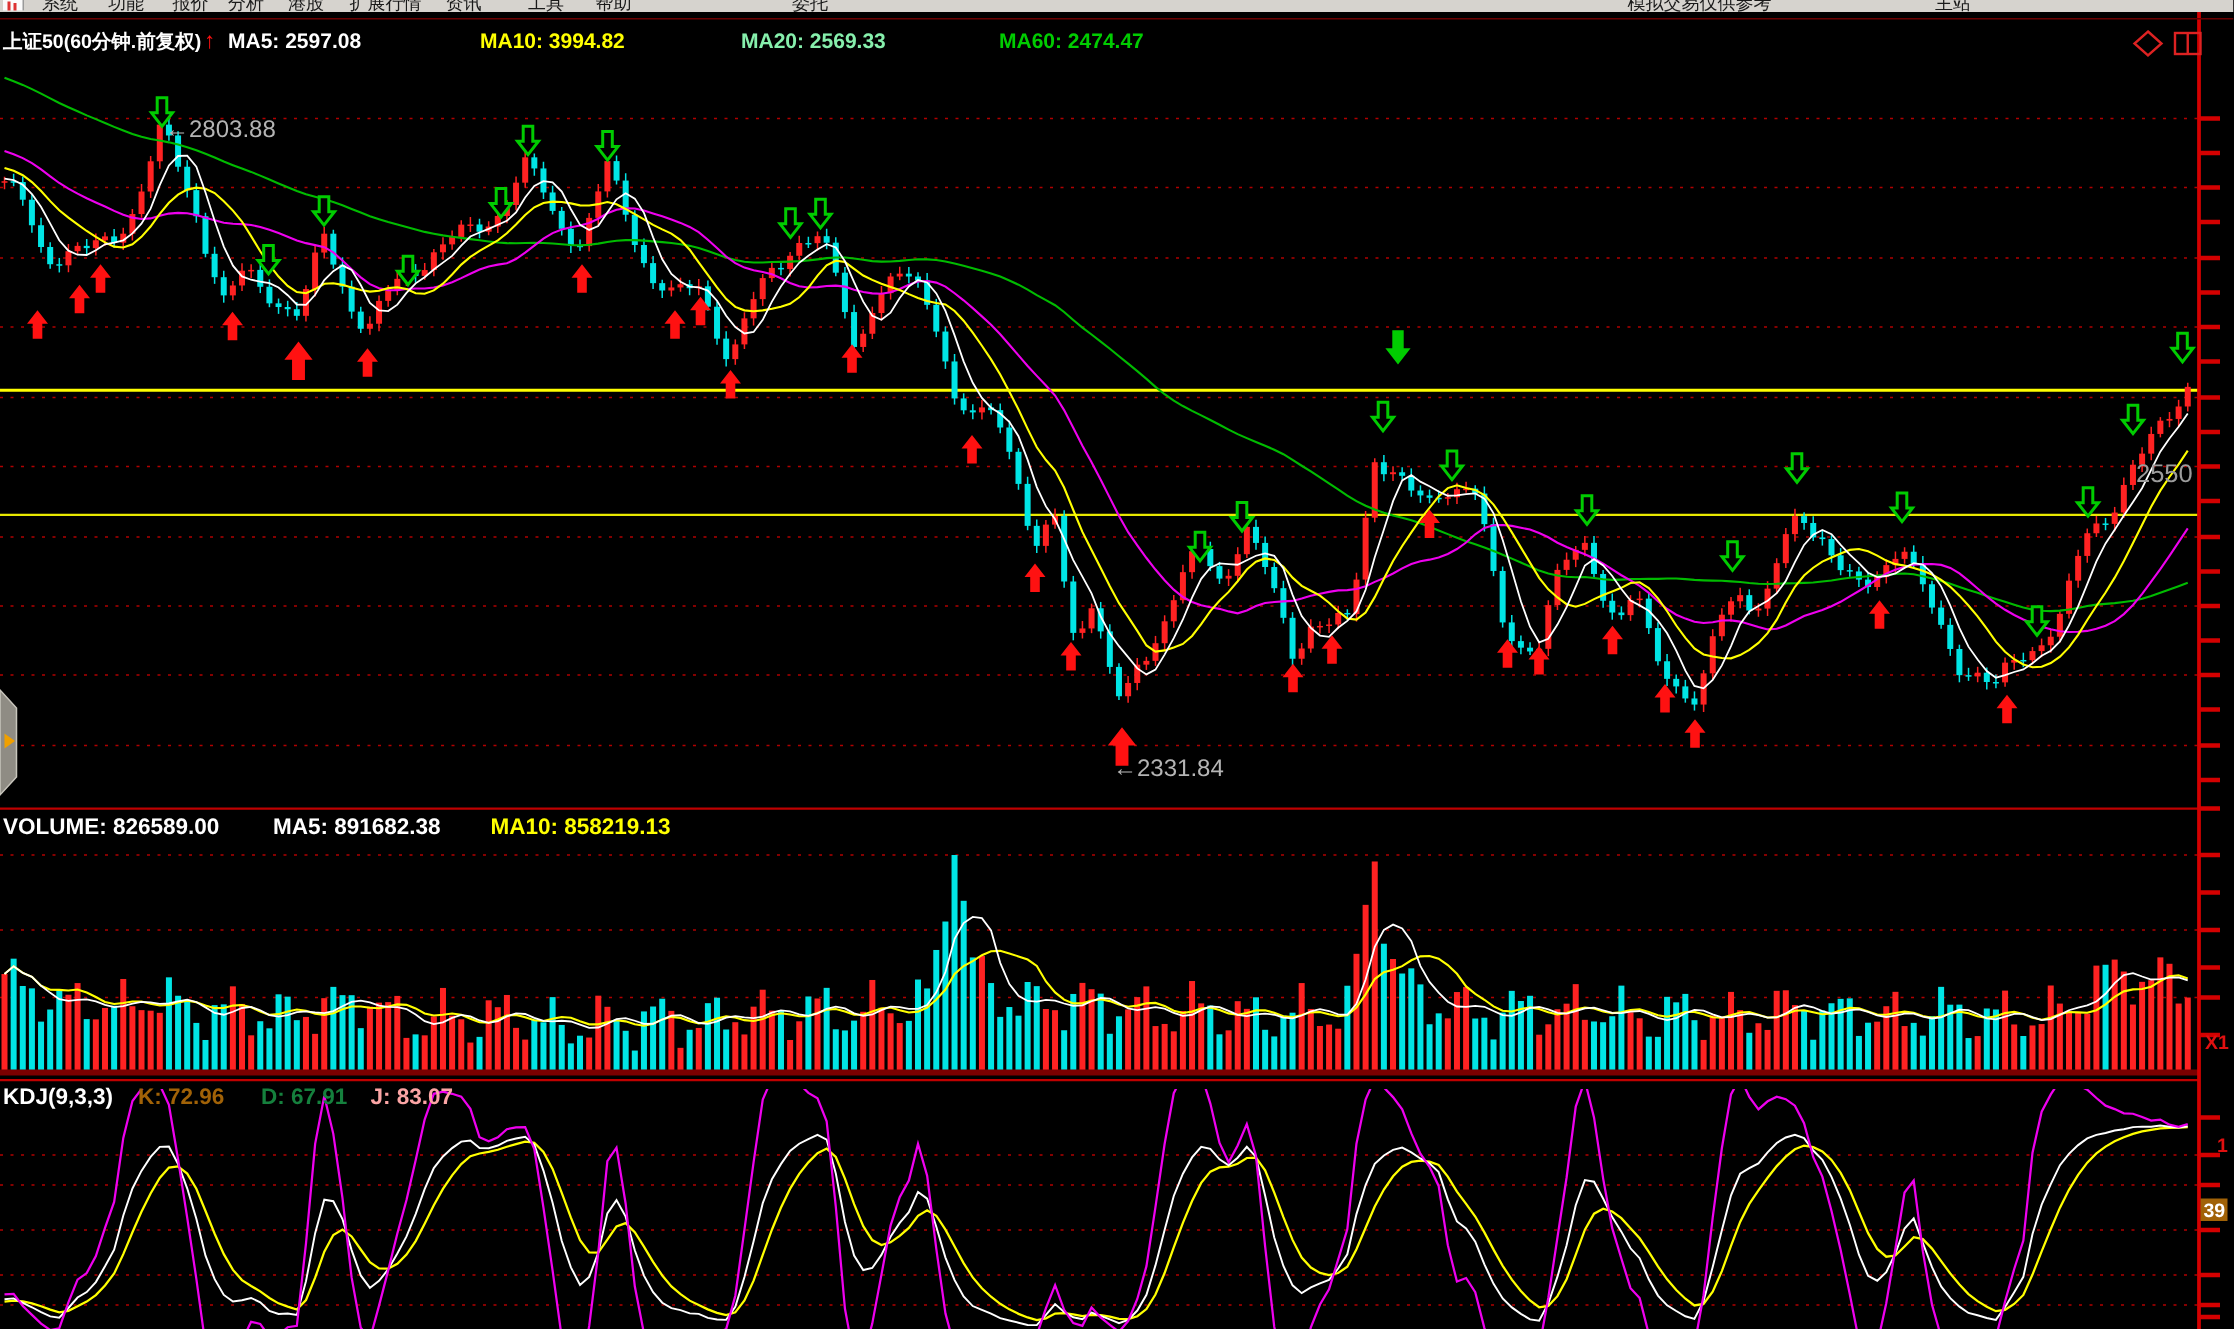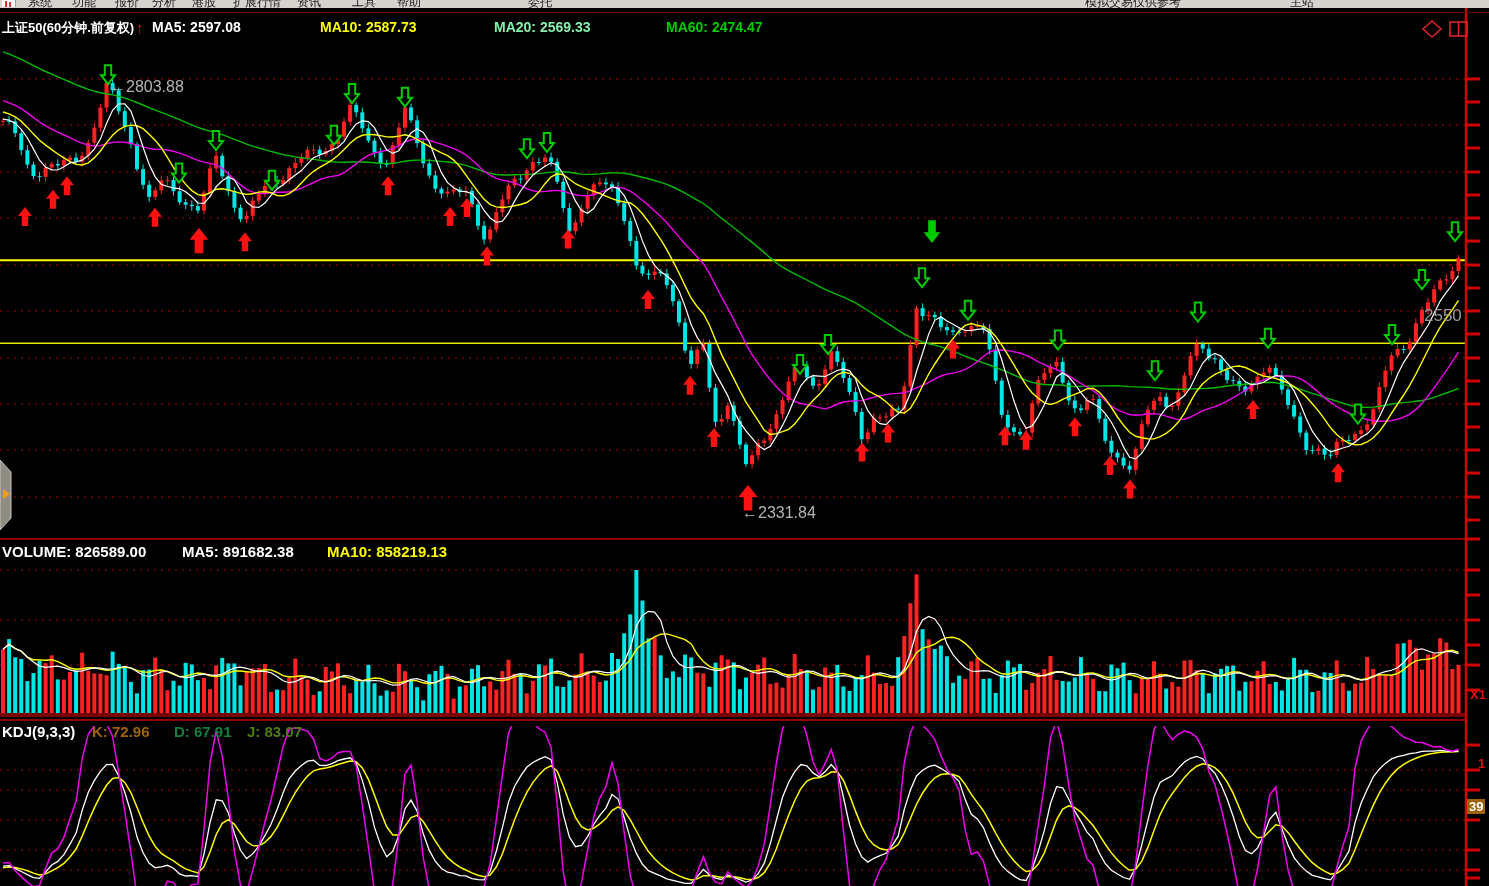--- a/index.html
+++ b/index.html
@@ -926,21 +926,21 @@
     <g>
       <polygon points="0,460 11,472 11,518 0,530" fill="#8f8c84" stroke="#c8c5bc" stroke-width="1"></polygon>
       <polygon points="3,489 10,494 3,499" fill="#f0a000"></polygon>
     </g>
   </svg>
 
   <div class="ovl" id="title-row">
     <span class="tmain tseg" style="color:#fff">上证50(60分钟.前复权)</span>
     <span class="tseg" style="left:134px;color:#ff1111;font-size:15px">↑</span>
   <span class="tseg" style="left: 150px; color: rgb(255, 255, 255);">MA5: 2597.08</span>
-      <span class="tseg" style="left: 318px; color: rgb(255, 255, 0);">MA10: 2587.73</span>
+      <span class="tseg" style="left: 318px; color: rgb(255, 255, 0);">MA10: 3994.82</span>
       <span class="tseg" style="left: 492px; color: #86efac;">MA20: 2569.33</span>
       <span class="tseg" style="left: 664px; color: rgb(0, 204, 0);">MA60: 2474.47</span>
     </div>
 
   <div class="ovl" id="win-icons">
     <svg width="52" height="22" style="position:static">
       <polygon points="12,2 21,10 12,18 3,10" fill="none" stroke="#dd2222" stroke-width="1.6"></polygon>
       <rect x="30" y="3" width="17" height="14" fill="none" stroke="#dd2222" stroke-width="1.6"></rect>
       <line x1="38.5" y1="3" x2="38.5" y2="17" stroke="#dd2222" stroke-width="1.6"></line>
     </svg>
@@ -952,20 +952,20 @@
 
   <div class="ovl" id="vol-header">
       <span class="" style="position: absolute; left: 0px; color: rgb(255, 255, 255);">VOLUME: 826589.00</span>
       <span class="" style="position: absolute; left: 180px; color: rgb(255, 255, 255);">MA5: 891682.38</span>
       <span class="" style="position: absolute; left: 325px; color: rgb(255, 255, 0);">MA10: 858219.13</span>
     </div>
   <div class="ovl" id="kdj-header">
       <span class="" style="position: absolute; left: 0px; color: rgb(255, 255, 255);">KDJ(9,3,3)</span>
       <span class="" style="position: absolute; left: 90px; color: #a16207;">K: 72.96</span>
       <span class="" style="position: absolute; left: 172px; color: #15803d;">D: 67.91</span>
-      <span class="" style="position: absolute; left: 245px; color: #4d7c0f;">J: 83.07</span>
+      <span class="" style="position: absolute; left: 245px; color: #fca5a5;">J: 83.07</span>
     </div>
 
   <div class="ovl" id="label-x1">X1</div>
   <div class="ovl" id="label-one">1</div>
   <div class="ovl" id="label-badge">39</div>
 
 </div>
 
 </body></html>

